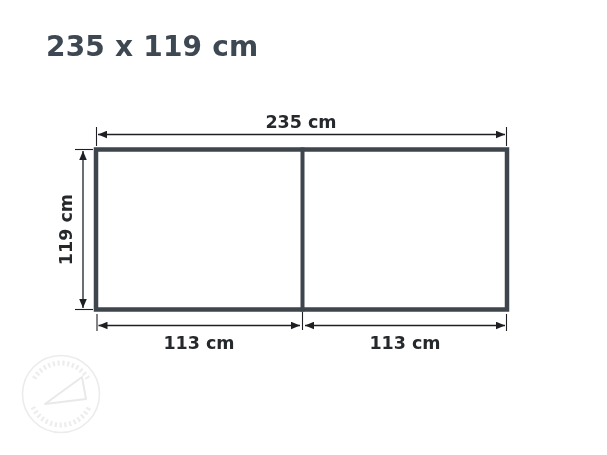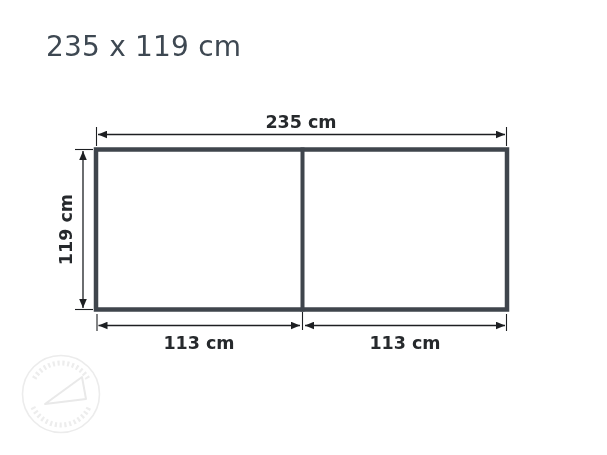--- a/index.html
+++ b/index.html
@@ -14,21 +14,21 @@
     height: 455px;
     background: #ffffff;
     overflow: hidden;
   }
   .page-title {
     position: absolute;
     left: 46px;
     top: 30px;
     margin: 0;
     font-size: 28px;
-    font-weight: normal;
+    font-weight: bold;
     letter-spacing: 0.2px;
     color: #3e4852;
   }
   svg.diagram {
     position: absolute;
     left: 0;
     top: 0;
     width: 607px;
     height: 455px;
   }

